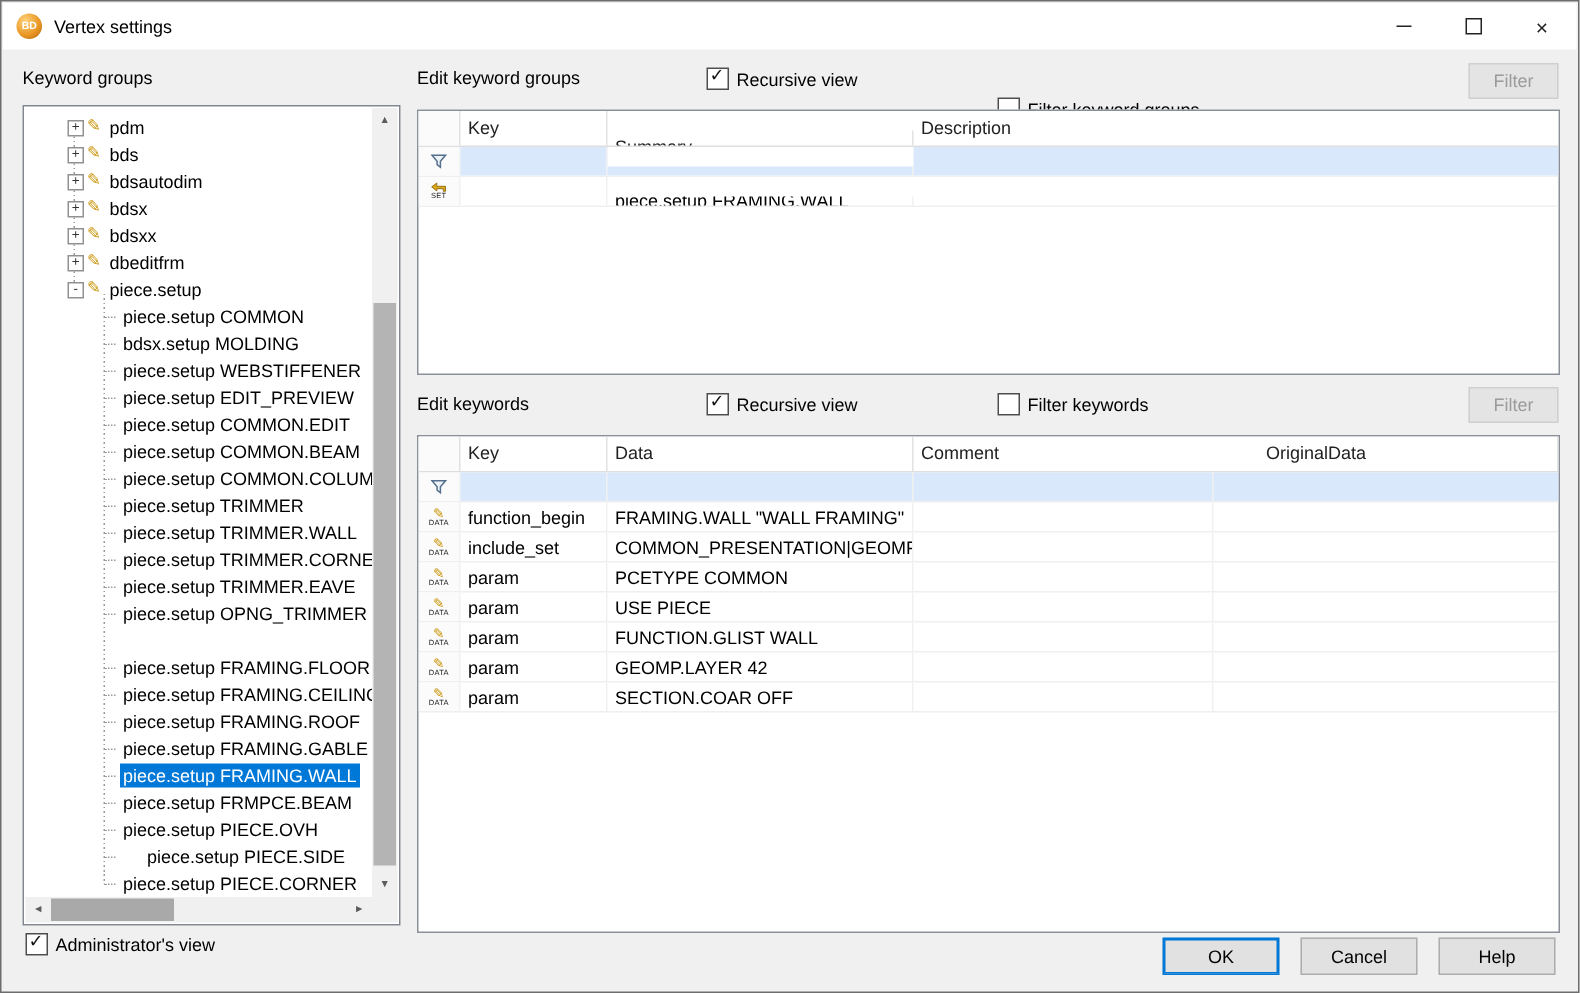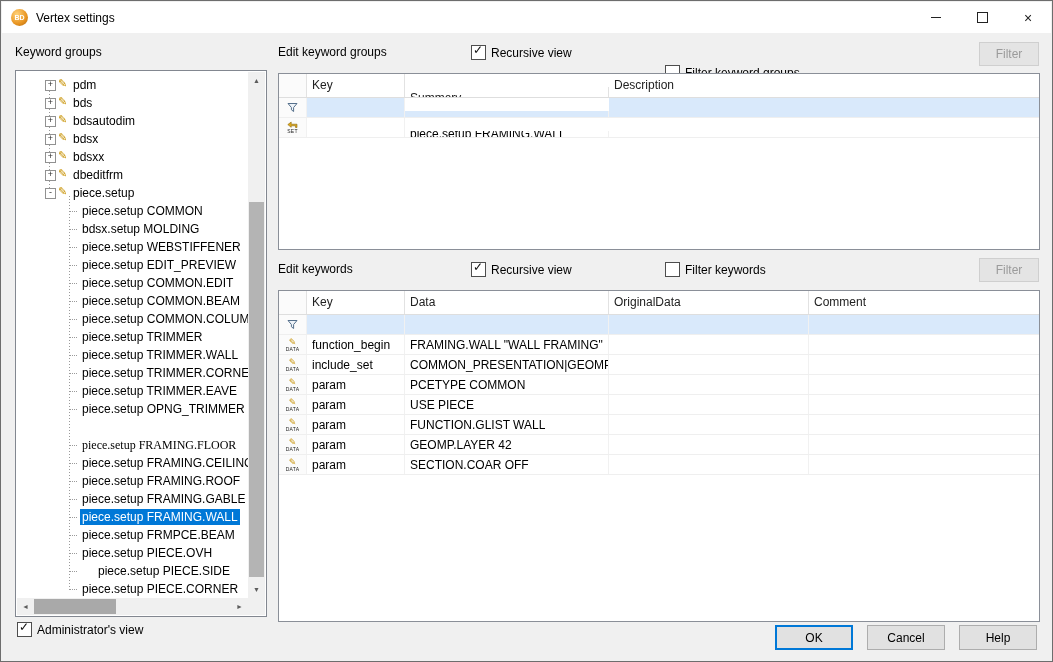--- a/index.html
+++ b/index.html
@@ -146,21 +146,21 @@
       <div class="tchild" style="top:166px;"><span class="clabel">piece.setup WEBSTIFFENER</span></div>
       <div class="tchild" style="top:184px;"><span class="clabel">piece.setup EDIT_PREVIEW</span></div>
       <div class="tchild" style="top:202px;"><span class="clabel">piece.setup COMMON.EDIT</span></div>
       <div class="tchild" style="top:220px;"><span class="clabel">piece.setup COMMON.BEAM</span></div>
       <div class="tchild" style="top:238px;"><span class="clabel">piece.setup COMMON.COLUMN</span></div>
       <div class="tchild" style="top:256px;"><span class="clabel">piece.setup TRIMMER</span></div>
       <div class="tchild" style="top:274px;"><span class="clabel">piece.setup TRIMMER.WALL</span></div>
       <div class="tchild" style="top:292px;"><span class="clabel">piece.setup TRIMMER.CORNER</span></div>
       <div class="tchild" style="top:310px;"><span class="clabel">piece.setup TRIMMER.EAVE</span></div>
       <div class="tchild" style="top:328px;"><span class="clabel">piece.setup OPNG_TRIMMER</span></div>
-      <div class="tchild" style="top:364px;font-family:Liberation Serif, serif;"><span class="clabel">piece.setup FRAMING.FLOOR</span></div>
+      <div class="tchild" style="top:364px;"><span class="clabel">piece.setup FRAMING.FLOOR</span></div>
       <div class="tchild" style="top:382px;"><span class="clabel">piece.setup FRAMING.CEILING</span></div>
       <div class="tchild" style="top:400px;"><span class="clabel">piece.setup FRAMING.ROOF</span></div>
       <div class="tchild" style="top:418px;"><span class="clabel">piece.setup FRAMING.GABLE</span></div>
       <div class="tchild" style="top:436px;"><span class="clabel sel">piece.setup FRAMING.WALL</span></div>
       <div class="tchild" style="top:454px;"><span class="clabel">piece.setup FRMPCE.BEAM</span></div>
       <div class="tchild" style="top:472px;"><span class="clabel">piece.setup PIECE.OVH</span></div>
       <div class="tchild" style="top:490px;text-align:center;"><span class="clabel">piece.setup PIECE.SIDE</span></div>
       <div class="tchild" style="top:508px;"><span class="clabel">piece.setup PIECE.CORNER</span></div>
     </div>
 
@@ -234,22 +234,22 @@
     <span class="cb"></span>
     <span>Filter keywords</span>
   </div>
   <div class="fbtn" style="left:978px;top:257px;">Filter</div>
 
   <div class="grid" style="left:277px;top:289px;width:760px;height:330px;">
     <div class="ghead">
       <div class="gh w-icon"></div>
       <div class="gh l1">Key</div>
       <div class="gh l2">Data</div>
+      <div class="gh l4">Comment</div>
       <div class="gh l3">OriginalData</div>
-      <div class="gh l4">Comment</div>
     </div>
 
     <div class="grow hl">
       <div class="gc w-icon">
         <svg width="11" height="11" viewBox="0 0 11 11">
             <path d="M1 1.5h9L6.6 5.5v4L4.4 7.8V5.5Z" fill="#eef3f8" stroke="#55708c" stroke-width="1"></path>
           </svg>
       </div>
       <div class="gc l1"></div>
       <div class="gc l2"></div>

